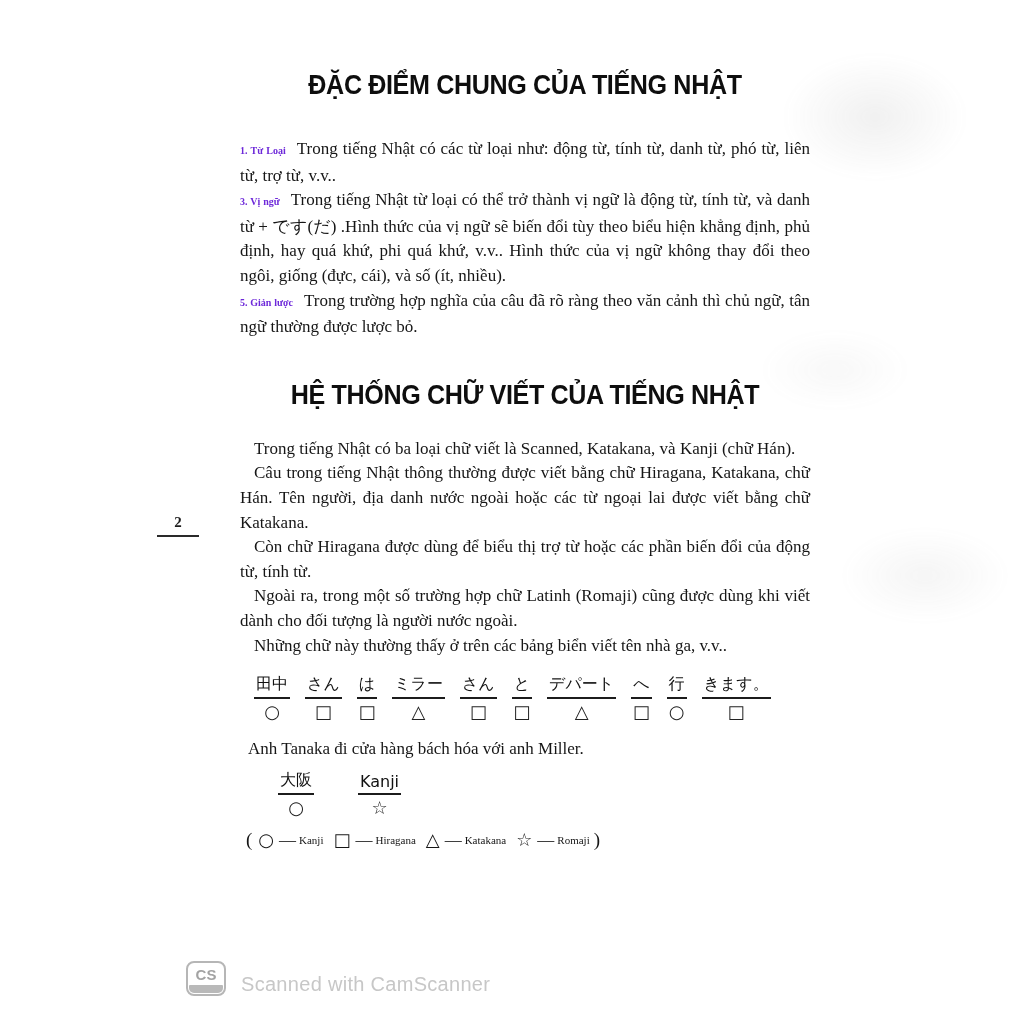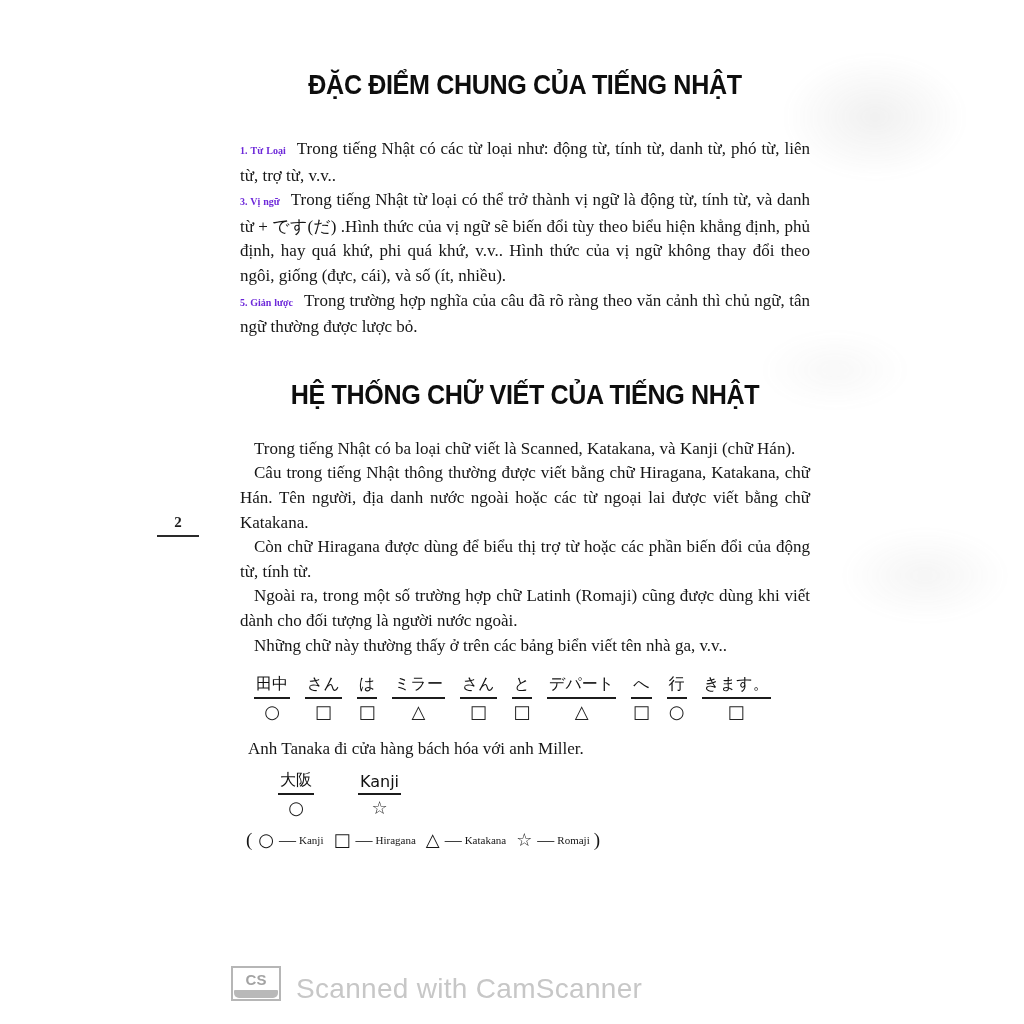--- a/index.html
+++ b/index.html
@@ -63,31 +63,31 @@
 
   .page-num {
     position:absolute; left:157px; top:514px; width:42px;
     text-align:center; font-family:"Liberation Serif", serif;
     font-weight:700; font-size:15px; color:#1d1d1d;
     border-bottom:2px solid #2a2a2a; padding-bottom:4px;
   }
 
   .watermark { position:absolute; left:186px; top:961px; display:flex; align-items:center; gap:15px; }
   .cs-logo {
-    position:relative; width:50px; height:35px;
-    border:2.5px solid #b6b6b6; border-radius:0; background:#ffffff;
-    display:flex; align-items:center; justify-content:center; box-sizing:border-box;margin-left:45px;
+    position:relative; width:40px; height:35px;
+    border:2.5px solid #b6b6b6; border-radius:8px; background:#ffffff;
+    display:flex; align-items:center; justify-content:center; box-sizing:border-box;
   }
   .cs-logo-text {
     font-family:"Liberation Sans", sans-serif; font-weight:700;
     font-size:15px; color:#a3a3a3; margin-top:-8px; letter-spacing:0;
   }
   .cs-bar { position:absolute; left:1px; right:1px; bottom:1px; height:8px; background:#b9b9b9; border-radius:1px 1px 5px 5px; }
   .wm-text {
-    font-family:"Liberation Sans", sans-serif; font-size:28px;
+    font-family:"Liberation Sans", sans-serif; font-size:20px;
     color:#c7c7c7; letter-spacing:0.3px;margin-top:12px;
   }
 </style>
 </head>
 <body>
 
 <div class="page">
 
   <div class="blob blob1"></div>
   <div class="blob blob2"></div>

